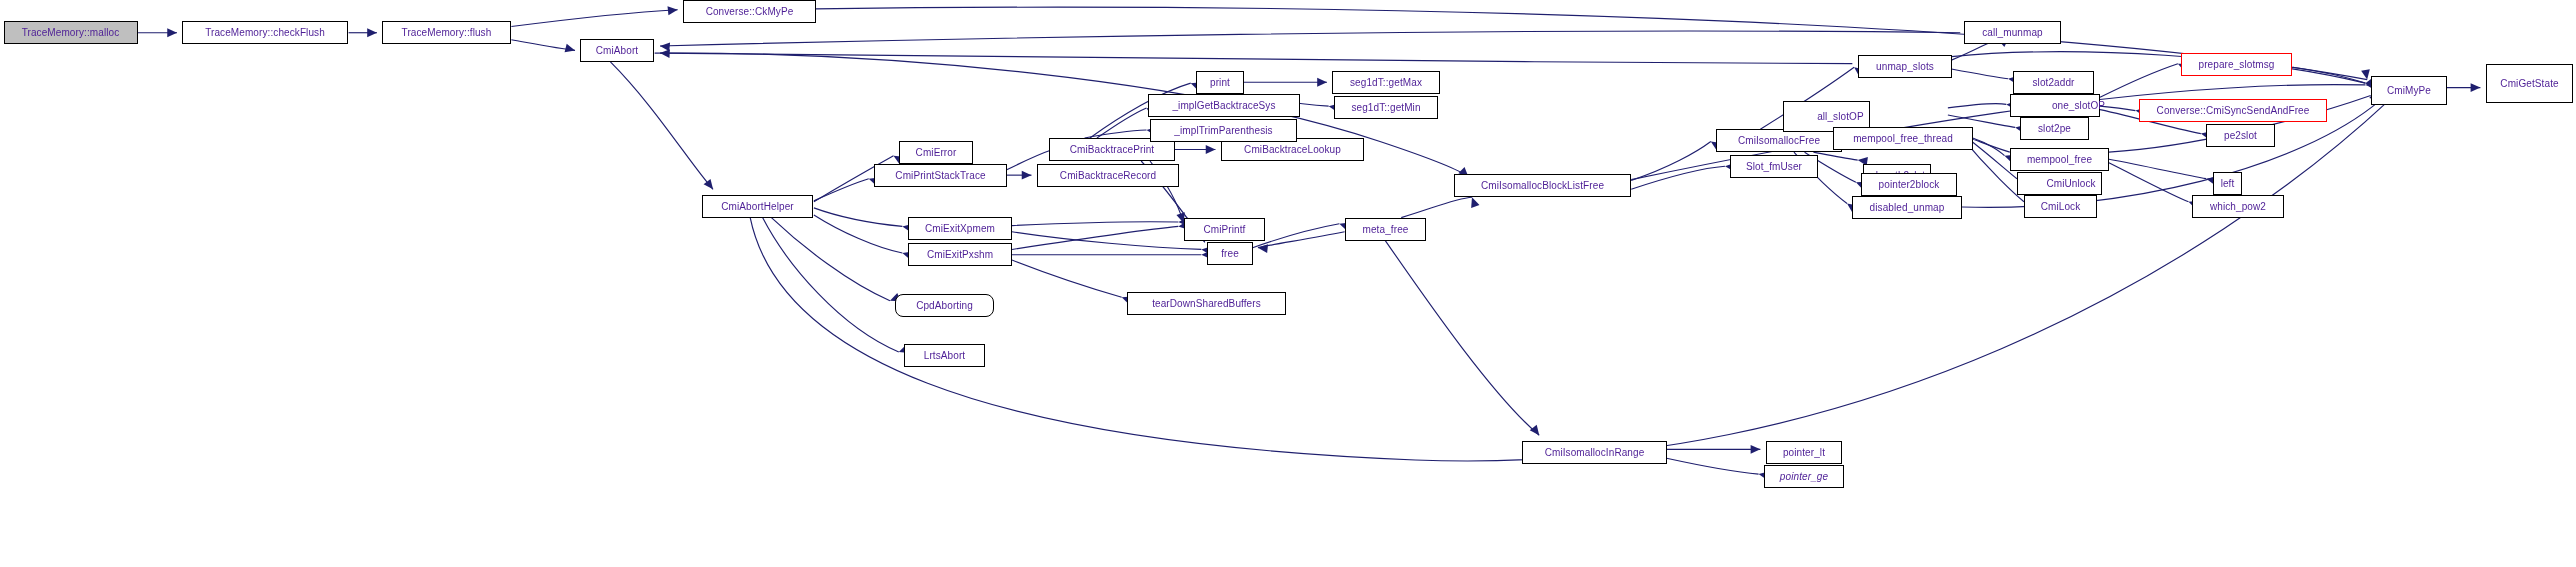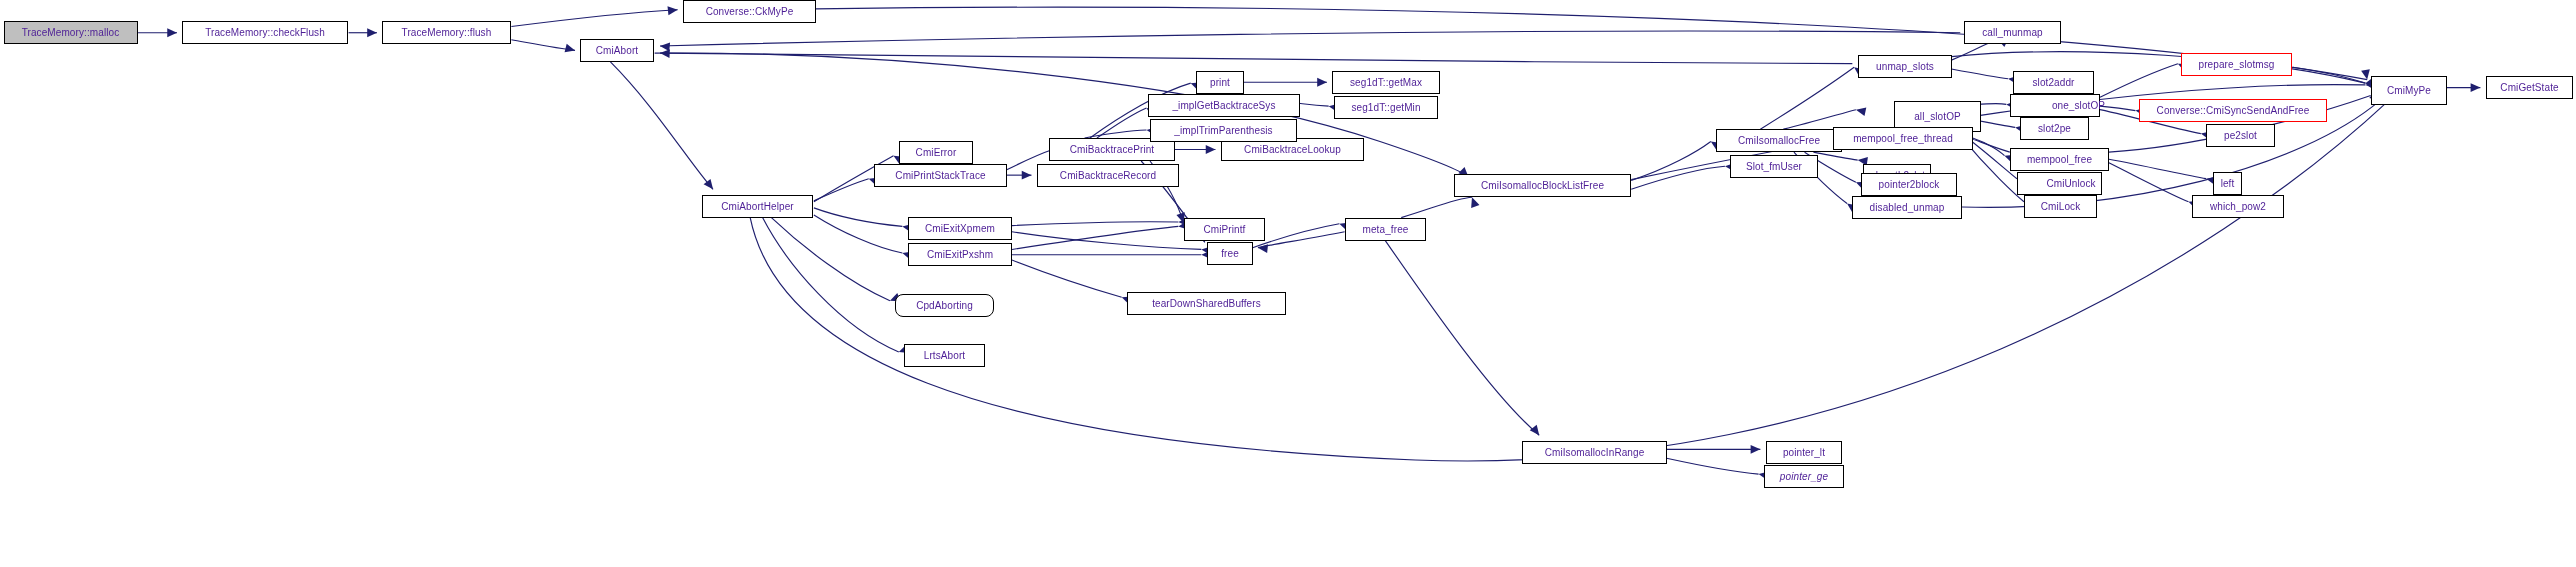--- a/index.html
+++ b/index.html
@@ -269,21 +269,21 @@
       </div>
       <div class="node" style="left: 1716px; top: 129px; width: 126px; height: 23px;">
         <span class="node-label">CmiIsomallocFree</span>
       </div>
       <div class="node" style="left: 1730px; top: 155px; width: 88px; height: 23px;">
         <span class="node-label">Slot_fmUser</span>
       </div>
       <div class="node" style="left: 1858px; top: 55px; width: 94px; height: 23px;">
         <span class="node-label">unmap_slots</span>
       </div>
-      <div class="node" style="left: 1894px; top: 101px; width: 87px; height: 31px;">
+      <div class="node" style="left: 1783px; top: 101px; width: 87px; height: 31px; justify-content: flex-end;">
         <span class="node-label">all_slotOP</span>
       </div>
       <div class="node" style="left: 1833px; top: 127px; width: 140px; height: 23px;">
         <span class="node-label">mempool_free_thread</span>
       </div>
       <div class="node" style="left: 1863px; top: 164px; width: 68px; height: 23px; padding-left: 12px;">
         <span class="node-label">length2slots</span>
       </div>
       <div class="node" style="left: 1861px; top: 173px; width: 96px; height: 23px;">
         <span class="node-label">pointer2block</span>
@@ -323,18 +323,18 @@
       </div>
       <div class="node" style="left: 2213px; top: 172px; width: 29px; height: 23px;">
         <span class="node-label">left</span>
       </div>
       <div class="node" style="left: 2192px; top: 195px; width: 92px; height: 23px;">
         <span class="node-label">which_pow2</span>
       </div>
       <div class="node" style="left: 2371px; top: 76px; width: 76px; height: 29px;">
         <span class="node-label">CmiMyPe</span>
       </div>
-      <div class="node" style="left: 2486px; top: 76px; width: 87px; height: 23px;">
+      <div class="node" style="left: 2486px; top: 64px; width: 87px; height: 39px;">
         <span class="node-label">CmiGetState</span>
       </div>
     </div>
 </div>
 
 
 </body></html>

